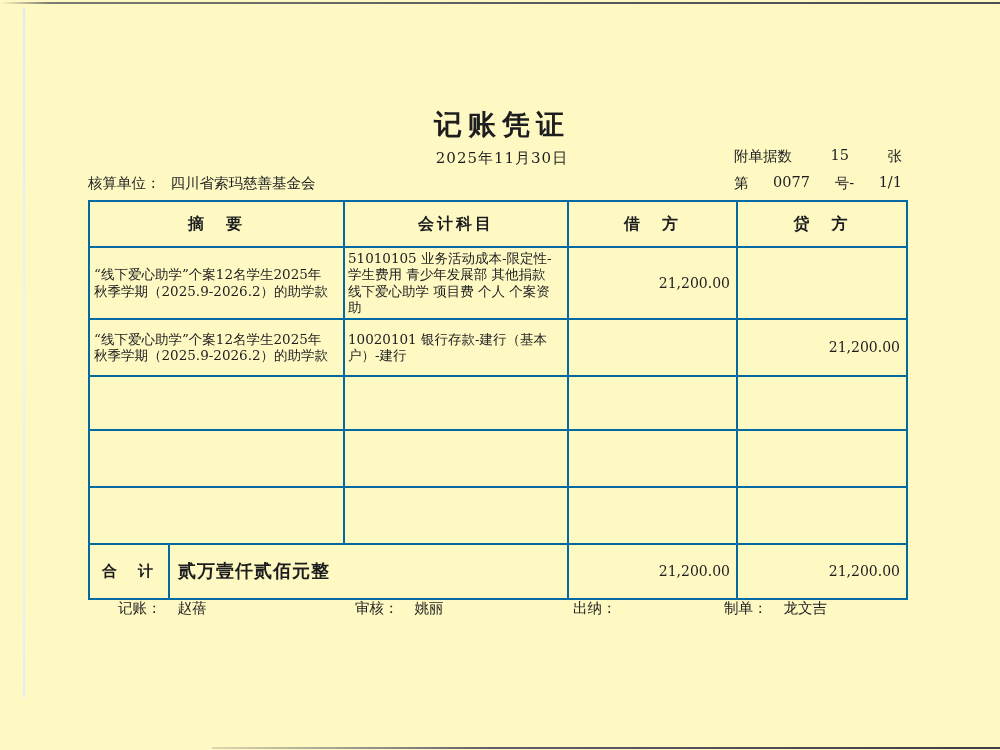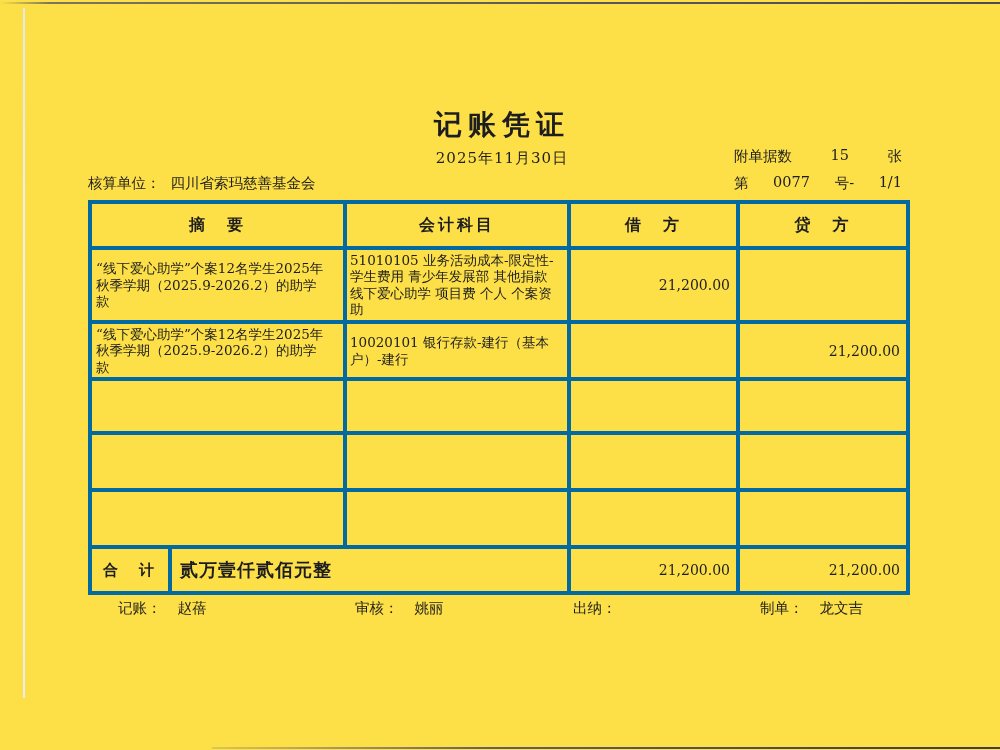--- a/index.html
+++ b/index.html
@@ -2,21 +2,21 @@
 <html><head>
 <meta charset="utf-8">
 <style>
   html,body{margin:0;padding:0;}
   body{
     width:1000px;height:750px;position:relative;overflow:hidden;
     background:#ffffff;
     font-family:"DejaVu Serif","Liberation Serif",serif;
     color:#1d1d1f;
   }
-  .paper{position:absolute;inset:0;background:#fde047;}
+  .paper{position:absolute;inset:0;background:#fef9c3;}
   
   .edge-top{position:absolute;top:2px;left:0;right:0;height:2px;
     background:linear-gradient(90deg,rgba(90,90,95,0) 0%,rgba(90,90,95,.8) 5%,#57575c 60%,#4c4c52 100%);}
   .edge-left{position:absolute;left:23px;top:8px;height:690px;width:2px;
     background:linear-gradient(180deg,#e3e7ef 0%,#eff1f5 45%,#e9ecf2 100%);}
   .edge-bottom{position:absolute;bottom:1px;left:212px;right:0;height:2px;
     background:linear-gradient(90deg,rgba(120,120,126,.25),#60606a 35%,#3e3e46 100%);}
 
   .title{position:absolute;top:106px;left:0;width:1004px;margin:0;text-align:center;
     font-size:28px;font-weight:bold;letter-spacing:6px;}
@@ -25,35 +25,35 @@
 
   .attach-row{position:absolute;top:147px;left:734px;width:168px;display:flex;
     justify-content:space-between;font-size:14.5px;}
   .unit-row{position:absolute;top:174px;left:88px;font-size:14.5px;}
   .unit-row .unit-name{margin-left:10px;text-align:center;}
   .number-row{position:absolute;top:174px;left:734px;width:168px;display:flex;
     justify-content:space-between;font-size:14.5px;}
 
   table.voucher{position:absolute;top:200px;left:88px;width:818px;
     border-collapse:collapse;table-layout:fixed;}
-  table.voucher td,table.voucher th{border:4px solid #0369a1;overflow:hidden;}
+  table.voucher td,table.voucher th{border:2px solid #0369a1;overflow:hidden;}
   table.voucher th{font-size:16px;font-weight:bold;letter-spacing:3px;text-align:center;}
   td.summary{padding:2px 14px 2px 4px;vertical-align:middle;
     font-size:13.5px;line-height:1.22;text-align:left;}
   td.account{padding:2px 5px 2px 3px;vertical-align:middle;
     font-size:13.5px;line-height:1.22;text-align:left;}
   td.amount{padding:0 6px 0 0;text-align:right;vertical-align:middle;font-size:14px;margin-left:34px;}
   td.total-label{font-weight:bold;font-size:15px;text-align:center;letter-spacing:3px;}
   td.total-words{font-weight:bold;font-size:18px;padding-left:8px;text-align:left;
     vertical-align:middle;letter-spacing:1px;}
 
   .sign-row{position:absolute;top:599px;left:0;width:1000px;font-size:14.5px;}
   .sign-item{position:absolute;top:0;white-space:nowrap;}
   .sign-item .sign-name{margin-left:16px;}
-  .s1{left:118px}.s2{left:355px}.s3{left:573px}.s4{left:760px}
+  .s1{left:118px}.s2{left:355px}.s3{left:573px}.s4{left:724px}
 </style>
 </head>
 <body>
 
 <div class="paper">
   <div class="edge-top"></div>
   <div class="edge-left"></div>
   <div class="edge-bottom"></div>
 
   <h1 class="title">记账凭证</h1>
@@ -116,21 +116,21 @@
         <td class="account"></td>
         <td class="amount"></td>
         <td class="amount"></td>
       </tr>
       <tr style="height:57px">
         <td colspan="2" class="summary"></td>
         <td class="account"></td>
         <td class="amount"></td>
         <td class="amount"></td>
       </tr>
-      <tr style="height:46px">
+      <tr style="height:55px">
         <td class="total-label">合　计</td>
         <td colspan="2" class="total-words">贰万壹仟贰佰元整</td>
         <td class="amount">21,200.00</td>
         <td class="amount">21,200.00</td>
       </tr>
     </tbody>
   </table>
 
   <div class="sign-row">
     <span class="sign-item s1"><span>记账：</span><span class="sign-name">赵蓓</span></span>

